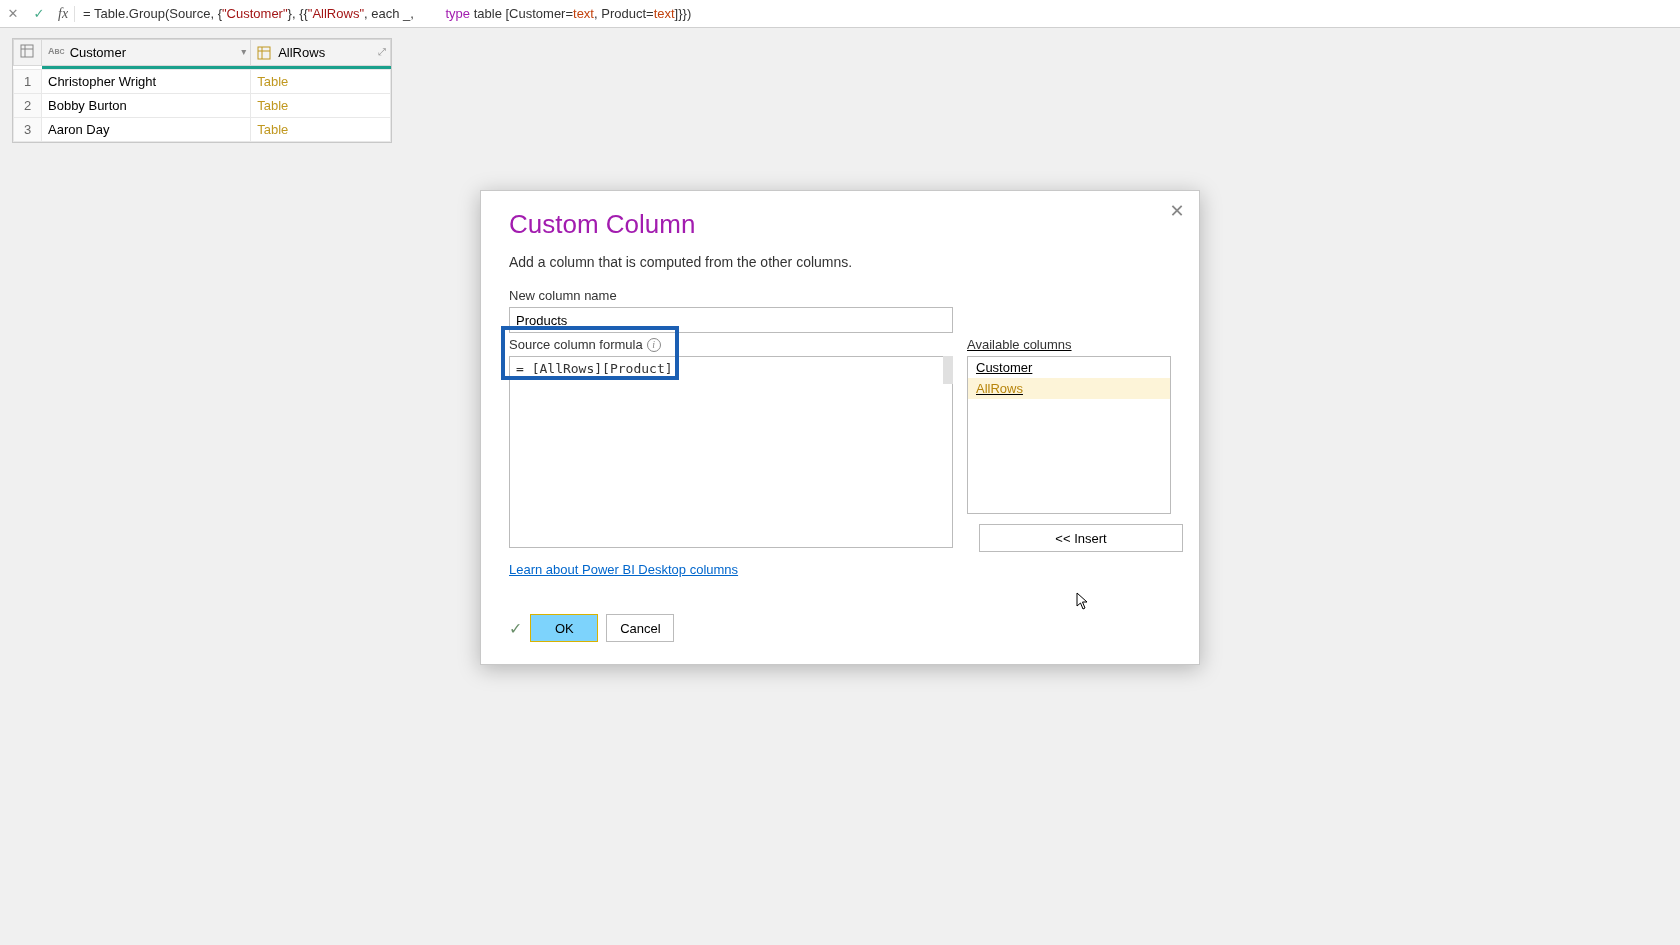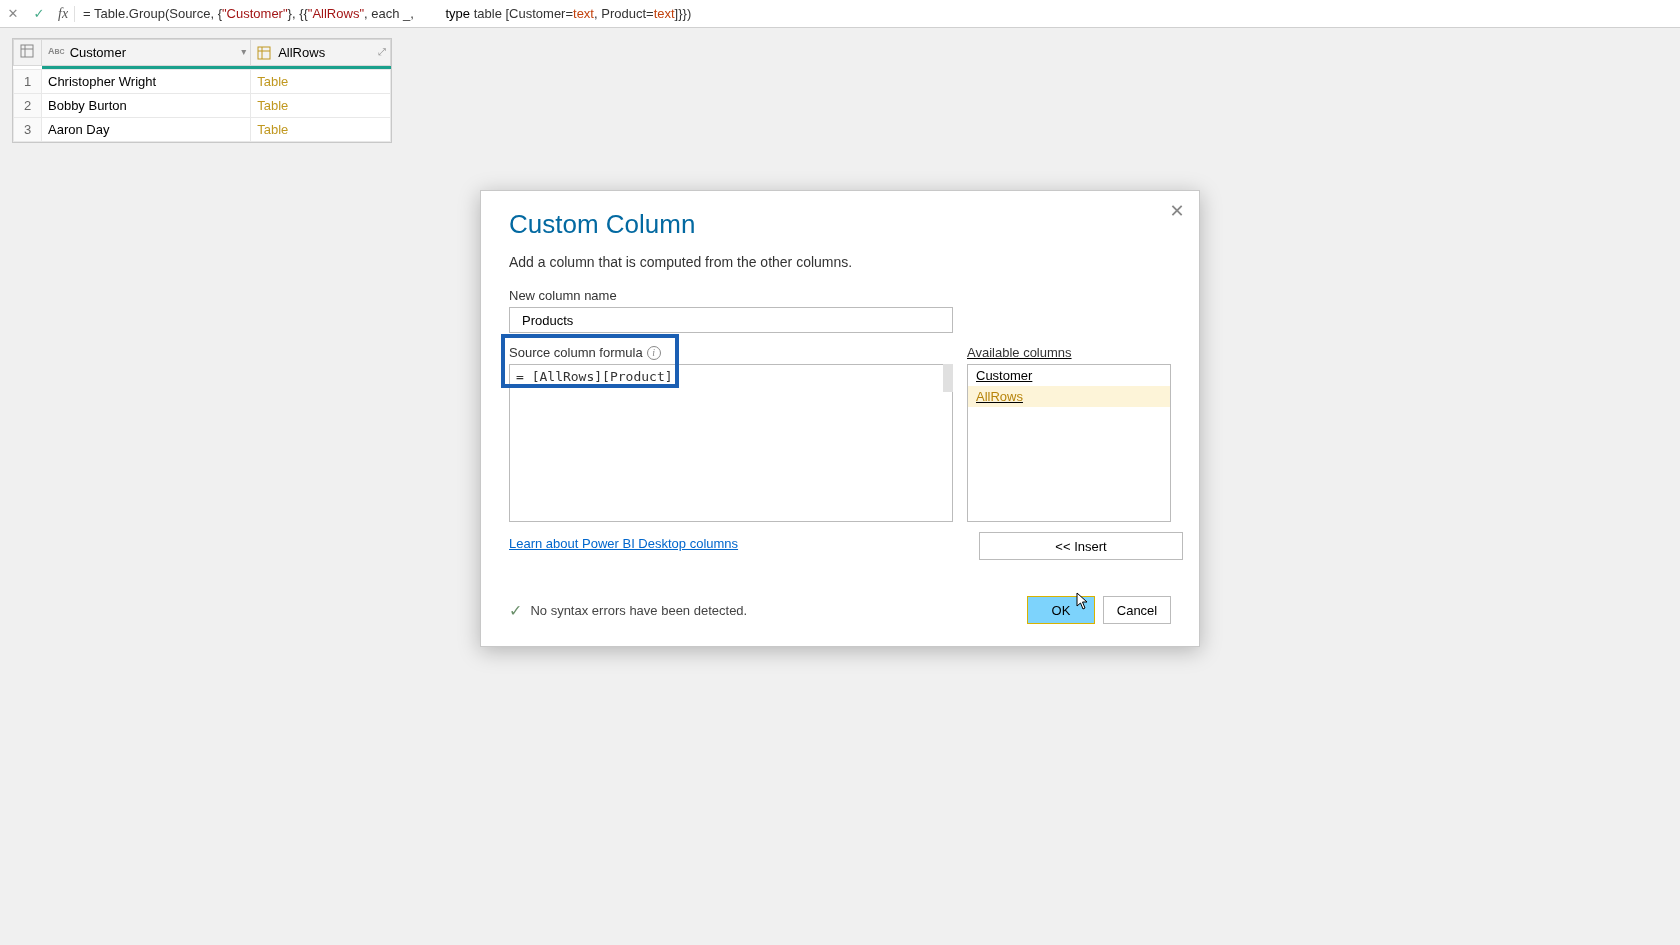--- a/index.html
+++ b/index.html
@@ -7,21 +7,21 @@
 
   
   .formula-bar {
     display: flex; align-items: center; background: #fff; height: 28px;
     border-bottom: 1px solid #d0d0d0; font-size: 13px;
   }
   .fb-btn { width: 26px; height: 26px; display:flex; align-items:center; justify-content:center; color:#888; }
   .fb-btn.ok { color:#4a8; }
   .fb-fx { font-style: italic; font-family: "Times New Roman", serif; font-size: 14px; color:#555; padding:0 6px; border-right:1px solid #e0e0e0; margin-right:8px;text-align:center;}
   .fb-text { flex:1; font-family: "Segoe UI", monospace; font-size: 13px; color:#333; }
-  .fb-text .kw { color:#000000;padding-left:28px;}
+  .fb-text .kw { color:#a21caf;padding-left:28px;}
   .fb-text .str { color:#a31515;}
   .fb-text .typ { color:#c2410c;text-align:right;}
 
   
   .preview {
     position:absolute; top:38px; left:12px; width:380px;
     background:#fff; border:1px solid #c8c8c8; font-size:13px;
   }
   .preview table { width:100%; border-collapse:collapse; }
   .preview th { background:#f3f3f3; border:1px solid #d8d8d8; padding:4px 6px; font-weight:normal; text-align:left; position:relative; }
@@ -35,34 +35,34 @@
   .preview .sel-wrap td { padding:0; border:none;}
 
   
   .dialog {
     position:absolute; left:480px; top:190px; width:720px;
     background:#fff; border:1px solid #c8c8c8;
     box-shadow: 0 4px 20px rgba(0,0,0,0.25); z-index:10;
     padding: 18px 28px 22px 28px;
   }
   .dialog .close-x { position:absolute; right:10px; top:8px; font-size:18px; color:#888; width:24px; height:24px; text-align:center; line-height:24px;}
-  .dialog h1 { font-size:26px; font-weight:300; color:#0369a1; margin-bottom:14px; }
+  .dialog h1 { font-size:26px; font-weight:300; color:#a21caf; margin-bottom:14px; }
   .dialog .desc { font-size:14px; color:#333; margin-bottom:18px; }
   .field-label { font-size:13px; color:#333; margin-bottom:4px; display:flex; align-items:center; gap:4px;}
   .info-icon { display:inline-flex; width:14px; height:14px; border:1px solid #888; border-radius:50%; align-items:center; justify-content:center; font-size:10px; color:#888; font-style:italic; font-family:serif;}
   .text-input {
-    width:444px; height:26px; border:1px solid #bbb; padding:2px 12px; font-size:13px;
-    background:#fff; margin-bottom:12px;
+    width:444px; height:26px; border:1px solid #bbb; padding:2px 6px; font-size:13px;
+    background:#fff; margin-bottom:4px;
   }
   .formula-row { display:flex; gap:14px; align-items:flex-start; }
   .formula-col { flex: 0 0 444px; }
   .avail-col { flex:1;text-decoration:underline; }
   .formula-area-wrap { position:relative; width:444px; }
   .formula-area {
-    width:444px; height:158px; border:1px solid #bbb; padding:4px 6px;
+    width:444px; height:192px; border:1px solid #bbb; padding:4px 6px;
     font-family: Consolas, monospace; font-size:13px; color:#333; background:#fff;
     resize:none; overflow:auto;
   }
   .highlight-box {
     position:absolute; left:-8px; top:-30px; width:178px; height:54px;
     border:4px solid #1b5fb3; pointer-events:none;
   }
   .avail-list {
     border:1px solid #bbb; height:158px; background:#fff; font-size:13px;
     overflow:auto; margin-bottom:10px;
@@ -174,21 +174,20 @@
       <div class="avail-list">
         <div class="item">Customer</div>
         <div class="item sel">AllRows</div>
       </div>
       <button class="insert-btn">&lt;&lt; Insert</button>
     </div>
   </div>
 
   <div class="status-row">
     <span class="check">✓</span>
-    <span class="txt">No syntax errors have been detected.</span>
     <button class="btn primary">OK</button>
     <button class="btn">Cancel</button>
   </div>
 </div>
 
 <svg class="cursor" style="left:1076px; top:592px;" viewBox="0 0 16 20">
   <path d="M1 1 L1 14 L4.5 11 L7 17 L9 16 L6.5 10 L11 10 Z" fill="#fff" stroke="#000" stroke-width="1"></path>
 </svg>
 
 </body></html>

